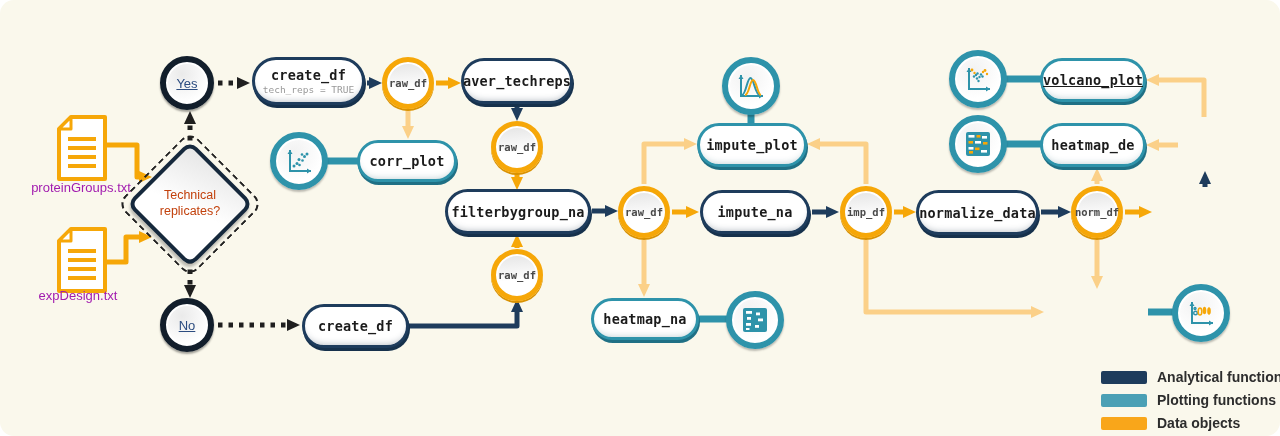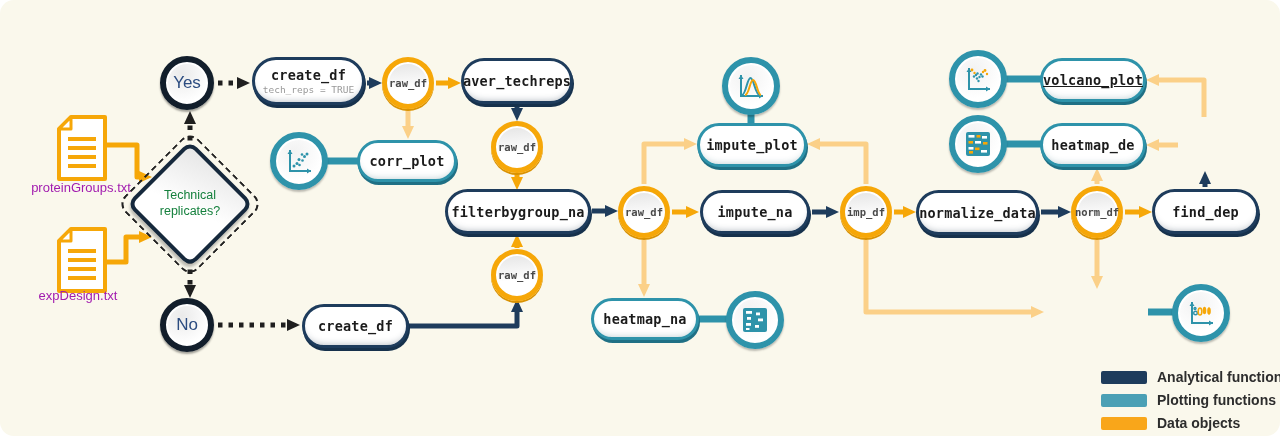--- a/index.html
+++ b/index.html
@@ -28,39 +28,39 @@
     display:flex;align-items:center;justify-content:center;
     font-family:"DejaVu Sans Mono","Liberation Mono",monospace;font-weight:700;
     font-size:10.5px;color:#4a4a4a;white-space:nowrap;
   }
   
   .yn{
     position:absolute;z-index:2;width:54px;height:54px;border-radius:50%;
     border:6px solid #121e2b;background:radial-gradient(circle at 38% 28%,#eaeaea,#fff 72%);
     box-shadow:0 2px 2px rgba(0,0,0,.35), inset 0 0 0 2px #fff;
     display:flex;align-items:center;justify-content:center;
-    font-size:17px;color:#2c4c80;
+    font-size:13px;color:#2c4c80;text-decoration:underline;
   }
   
   .iconc{
     position:absolute;z-index:2;width:58px;height:58px;border-radius:50%;
     border:6.5px solid #2e93aa;background:radial-gradient(circle at 40% 30%,#f2f2f2,#fff 68%);
     box-shadow:0 2px 2px rgba(0,0,0,.25), inset 0 0 0 2px #fff;
     display:flex;align-items:center;justify-content:center;
   }
   
   .diamond-wrap{position:absolute;left:138px;top:152px;width:104px;height:104px;z-index:2;}
   .diamond-outer{position:absolute;inset:0;transform:rotate(45deg);border:2px dashed #222;border-radius:12px;}
   .diamond-inner{
     position:absolute;inset:7px;transform:rotate(45deg);border:4px solid #15283c;border-radius:10px;
     background:linear-gradient(160deg,#e6e6e6,#fff 55%);box-shadow:2px 3px 3px rgba(0,0,0,.25);
   }
   .diamond-label{
     position:absolute;inset:0;display:flex;align-items:center;justify-content:center;
-    text-align:center;font-size:12.5px;color:#15803d;line-height:1.25;z-index:3;
+    text-align:center;font-size:12.5px;color:#c2410c;line-height:1.25;z-index:3;
   }
   .diamond-label span{width:72px;}
   
   .filelabel{position:absolute;z-index:2;width:150px;text-align:center;font-size:13px;color:#a21caf;}
   .fileicon{position:absolute;z-index:2;}
   
   .legend{position:absolute;left:1101px;top:369px;z-index:2;display:grid;row-gap:7px;}
   .legend-row{display:flex;align-items:center;}
   .legend-swatch{width:46px;height:13px;border-radius:2px;}
   .legend-label{margin-left:10px;font-size:14px;font-weight:700;color:#2d2d2d;white-space:nowrap;}
@@ -188,23 +188,20 @@
     </div>
   <div class="pill navy" style="left:700px;top:190px;width:110px;height:44px;">
       <span>impute_na</span>
     </div>
   <div class="pill teal" style="left:591px;top:298px;width:108px;height:42px;">
       <span>heatmap_na</span>
     </div>
   <div class="pill navy" style="left:916px;top:190px;width:123px;height:45px;">
       <span>normalize_data</span>
     </div>
-  <div class="pill navy" style="left:1152px;top:189px;width:107px;height:45px;">
-      <span>find_dep</span>
-    </div>
   <div class="pill teal" style="left:1040px;top:58px;width:106px;height:44px;text-decoration:underline;">
       <span>volcano_plot</span>
     </div>
   <div class="pill teal" style="left:1040px;top:123px;width:106px;height:44px;">
       <span>heatmap_de</span>
     </div>
 
   <div class="datac" style="left:382px;top:57px;">
       <span>raw_df</span>
     </div>

